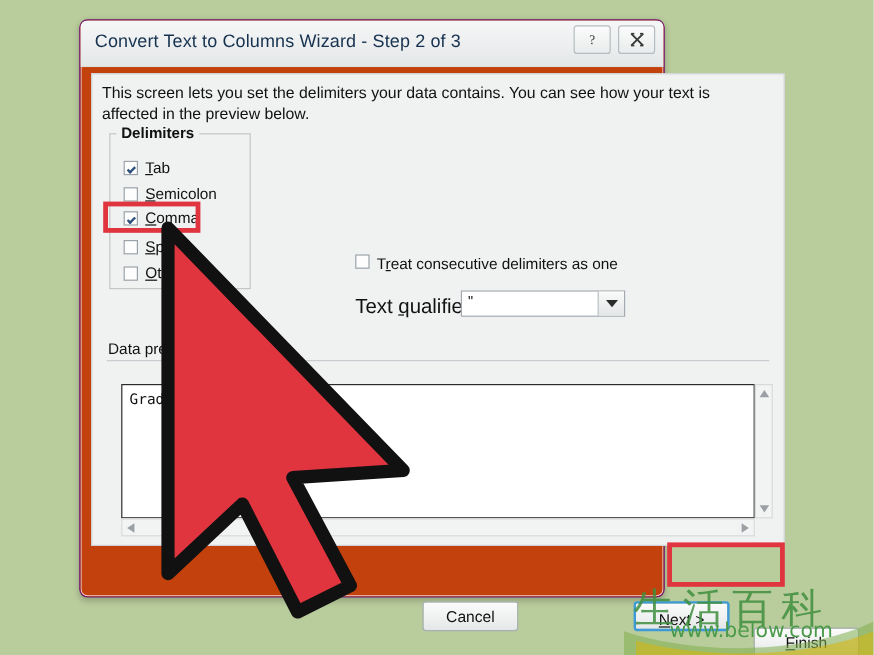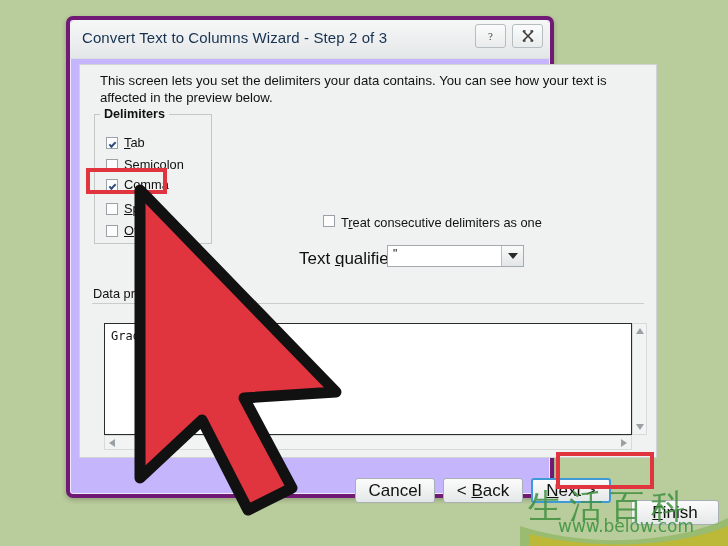--- a/index.html
+++ b/index.html
@@ -5,22 +5,22 @@
   html,body{margin:0;padding:0;}
   body{
     width:728px;height:546px;overflow:hidden;position:relative;
     background:#b9cc9c;
     font-family:"Liberation Sans",sans-serif;
   }
 
   
   #dialog{
     position:absolute;left:66px;top:16px;width:488px;height:482px;
-    background:#c4b5fd;
-    border:4px solid #701a75;
+    background:#c2410c;
+    border:1px solid #701a75;
     border-radius:7px;
     box-shadow:0 0 0 1px rgba(255,255,255,.75) inset, 0 2px 5px rgba(0,0,0,.22);
     box-sizing:border-box;
   }
   #titlebar{
     position:relative;height:38px;
     background:linear-gradient(to bottom,#f6f7f7 0%,#eceeef 55%,#e4e7e8 100%);
     border-radius:6px 6px 0 0;
     border-bottom:1px solid #dcdfe0;
   }
@@ -42,21 +42,21 @@
 
   
   #content{
     position:absolute;left:9px;top:44px;width:578px;height:394px;
     background:#f0f1f1;
     border:1px solid #cfd3d5;
     box-sizing:border-box;
   }
   #intro{
     position:absolute;left:8px;top:7px;width:556px;
-    font-size:13.2px;line-height:17px;color:#111;margin-left:12px;
+    font-size:13.2px;line-height:17px;color:#111;
   }
 
   
   #delims-group{
     position:absolute;left:12px;top:49px;width:118px;height:130px;
     border:1px solid #c3c7c9;background:transparent;
     box-sizing:border-box;
   }
   #delims-legend{
     position:absolute;left:20px;top:42px;
@@ -87,21 +87,21 @@
   
   #comma-highlight{
     position:absolute;left:86px;top:168px;width:81px;height:26px;
     border:4px solid #e0343f;box-sizing:border-box;
     background:transparent;
   }
 
   
   #consec-row{
     position:absolute;left:219px;top:150px;display:flex;align-items:flex-start;
-    font-size:12.8px;color:#111;white-space:nowrap;margin-left:24px;
+    font-size:12.8px;color:#111;white-space:nowrap;
   }
   #qual-label{
     position:absolute;left:219px;top:184px;
     font-size:17px;color:#111;white-space:nowrap;
   }
   #qual-combo{
     position:absolute;left:307px;top:180px;width:137px;height:22px;
     background:#fff;border:1px solid #a4abb0;box-sizing:border-box;
   }
   #qual-value{
@@ -150,21 +150,21 @@
   .sb-down{left:3px;bottom:4px;border-left:4px solid transparent;border-right:4px solid transparent;border-top:6px solid #9aa0a3;}
   .sb-left{top:3px;left:4px;border-top:4px solid transparent;border-bottom:4px solid transparent;border-right:6px solid #9aa0a3;}
   .sb-right{top:3px;right:4px;border-top:4px solid transparent;border-bottom:4px solid transparent;border-left:6px solid #9aa0a3;}
 
   
   .btn{
     position:absolute;height:25px;width:80px;
     background:linear-gradient(to bottom,#fbfbfb 0%,#f1f2f2 48%,#e4e7e8 100%);
     border:1px solid #a9b0b4;border-radius:3px;box-sizing:border-box;
     display:flex;align-items:center;justify-content:center;
-    font-size:17px;color:#111;
+    font-size:13px;color:#111;margin-top:26px;
   }
   #btn-cancel{left:285px;top:458px;}
   #btn-back{left:373px;top:458px;}
   #btn-next{left:461px;top:458px;border:2px solid #3d9ad6;align-items:flex-end;}
   #btn-finish{left:561px;top:480px;width:88px;}
   #finish-highlight{
     position:absolute;left:556px;top:452px;width:98px;height:37px;
     border:4px solid #e0343f;box-sizing:border-box;
   }
 
@@ -269,23 +269,20 @@
 
     <div id="hscroll">
       <span class="sb-arrow sb-left"></span>
       <span class="sb-arrow sb-right"></span>
     </div>
 
   </div>
 
   <div class="btn" id="btn-cancel">
     <span>Cancel</span>
-  </div>
-  <div class="btn" id="btn-back">
-    <span>&lt; <span class="u">B</span>ack</span>
   </div>
   <div class="btn" id="btn-next">
     <span><span class="u">N</span>ext &gt;</span>
   </div>
   <div class="btn" id="btn-finish">
     <span><span class="u">F</span>inish</span>
   </div>
 </div>
 
 <div id="comma-highlight"></div>

